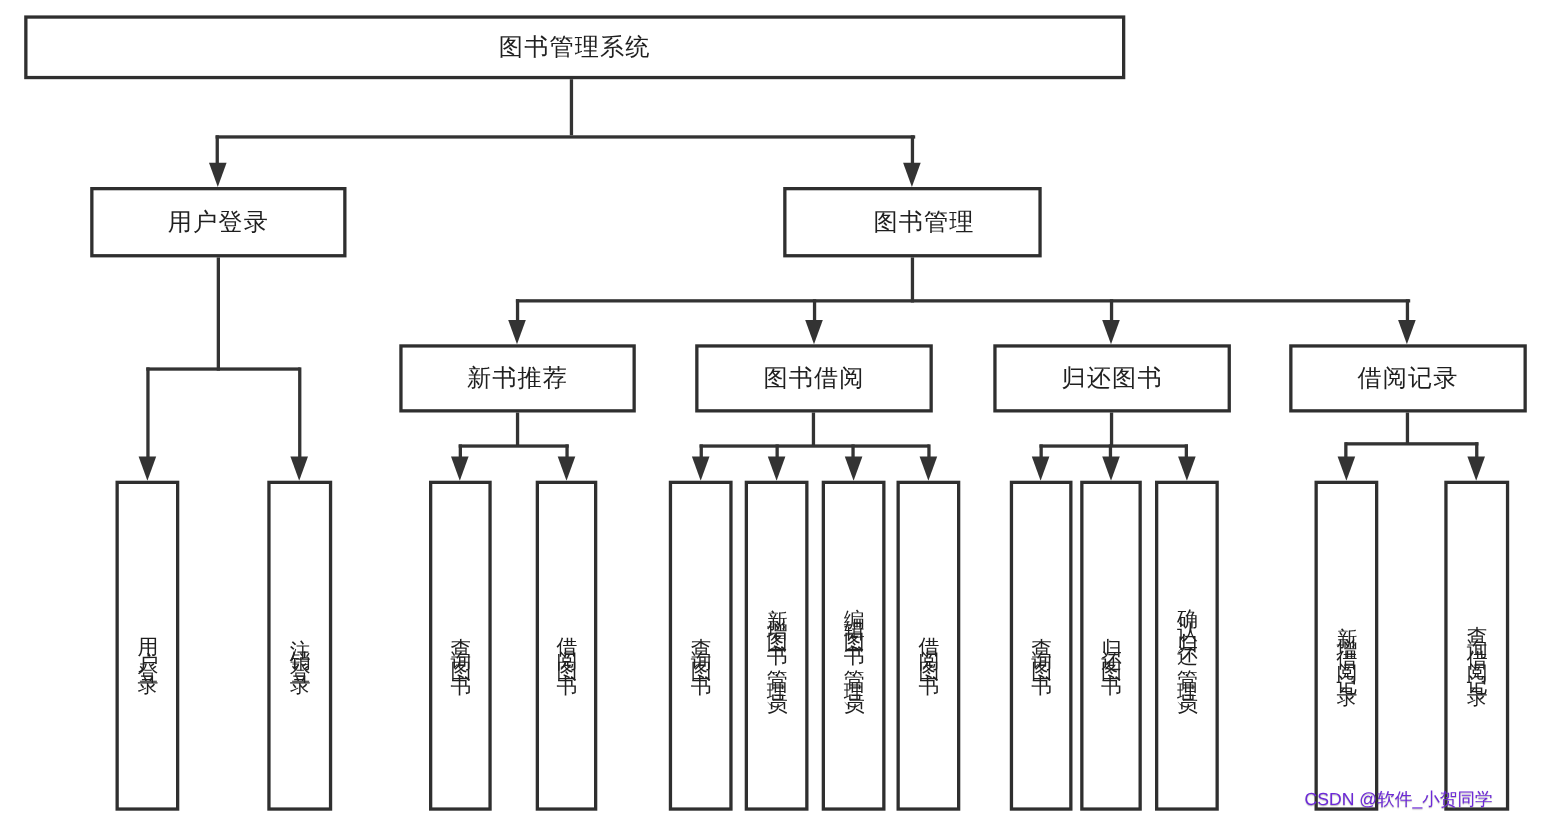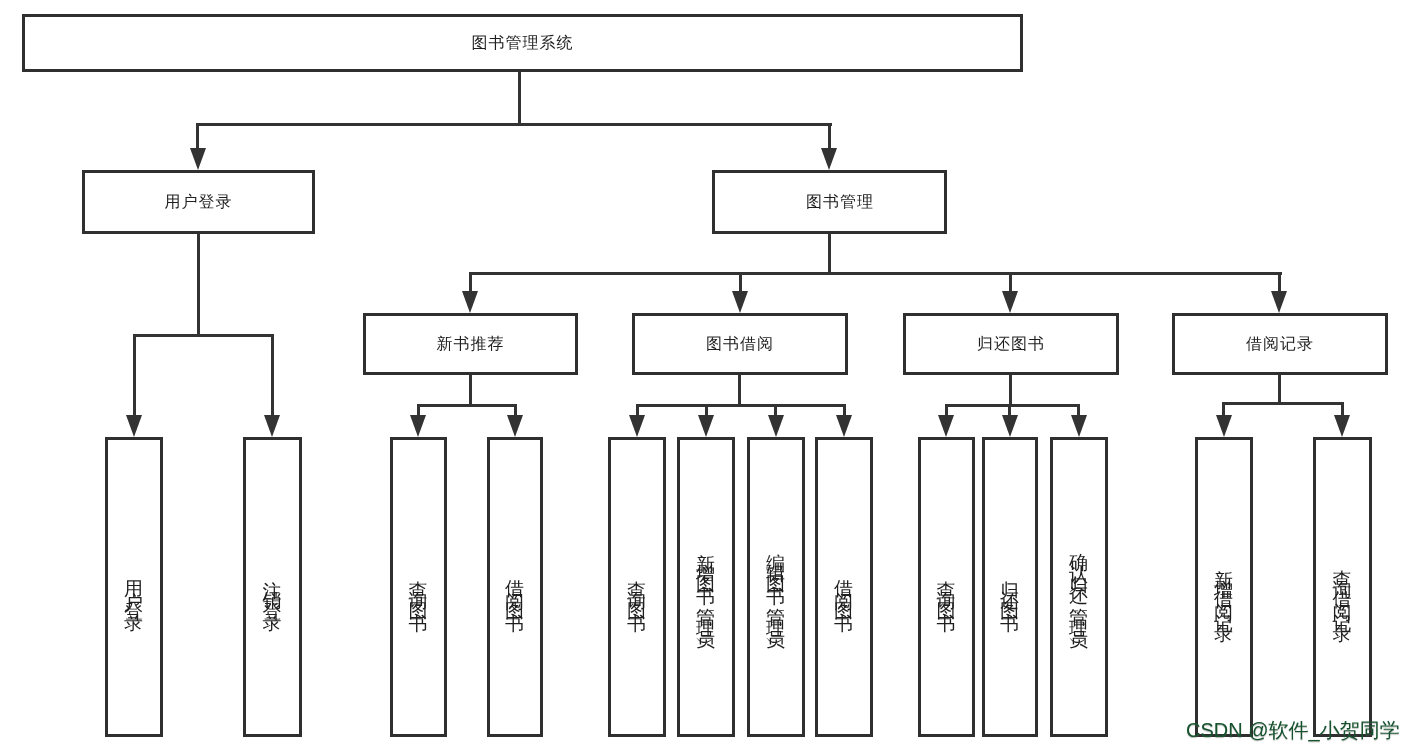--- a/index.html
+++ b/index.html
@@ -19,21 +19,21 @@
     position: absolute;
     box-sizing: border-box;
     border: 3px solid #2f2f2f;
     background: #ffffff;
     display: flex;
     align-items: center;
     justify-content: center;
     color: #1f1f1f;
   }
   .box span {
-    font-size: 16px;
+    font-size: 22px;
     letter-spacing: 1px;
     white-space: nowrap;
   }
   .vbox span {
     writing-mode: vertical-rl;
     text-orientation: mixed;
     font-size: 19px;
     letter-spacing: 11px;
     white-space: nowrap;
     line-height: 1;
@@ -53,22 +53,22 @@
     width: 0;
     height: 0;
     border-left: 8px solid transparent;
     border-right: 8px solid transparent;
     border-top: 22px solid #333333;
   }
   .watermark {
     position: absolute;
     left: 1186px;
     top: 717px;
-    font-size: 20px;
-    color: #14532d;
+    font-size: 16px;
+    color: #6d28d9;
     text-shadow: 0 1px 1px rgba(90,90,90,0.45);
     white-space: nowrap;
     z-index: 5;
   }
 </style>
 </head>
 <body>
 
 <div class="canvas">
 

